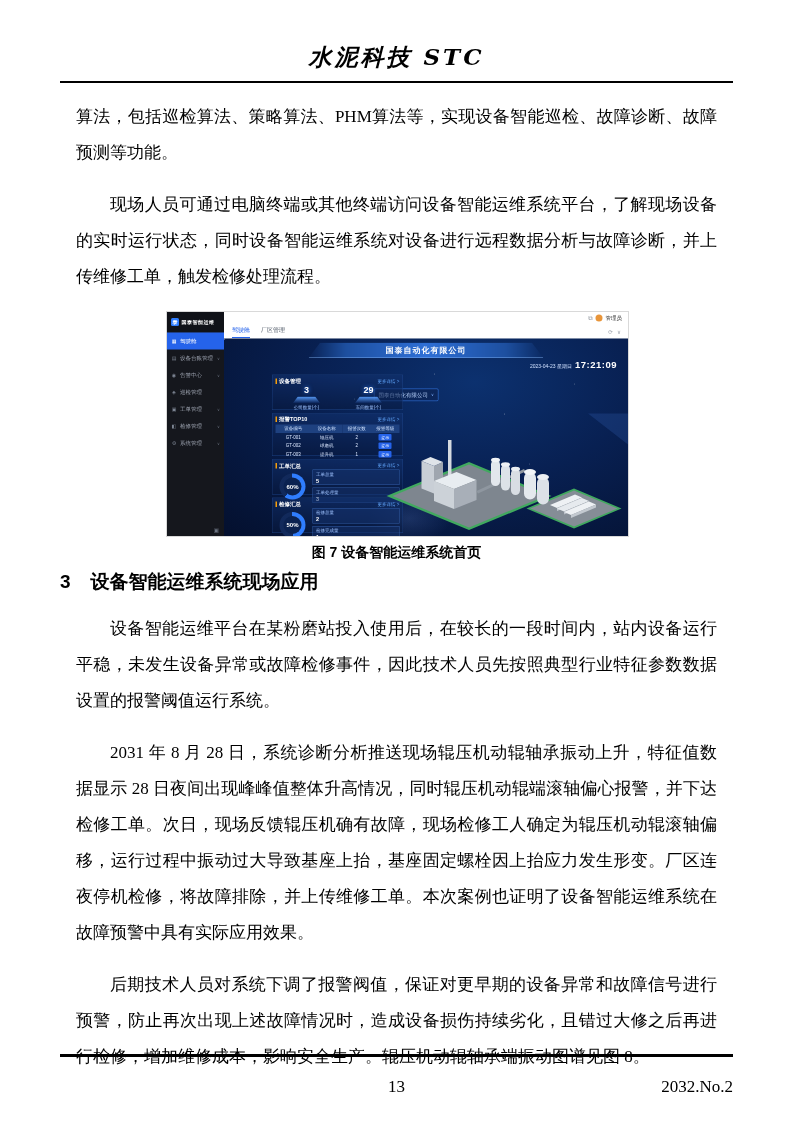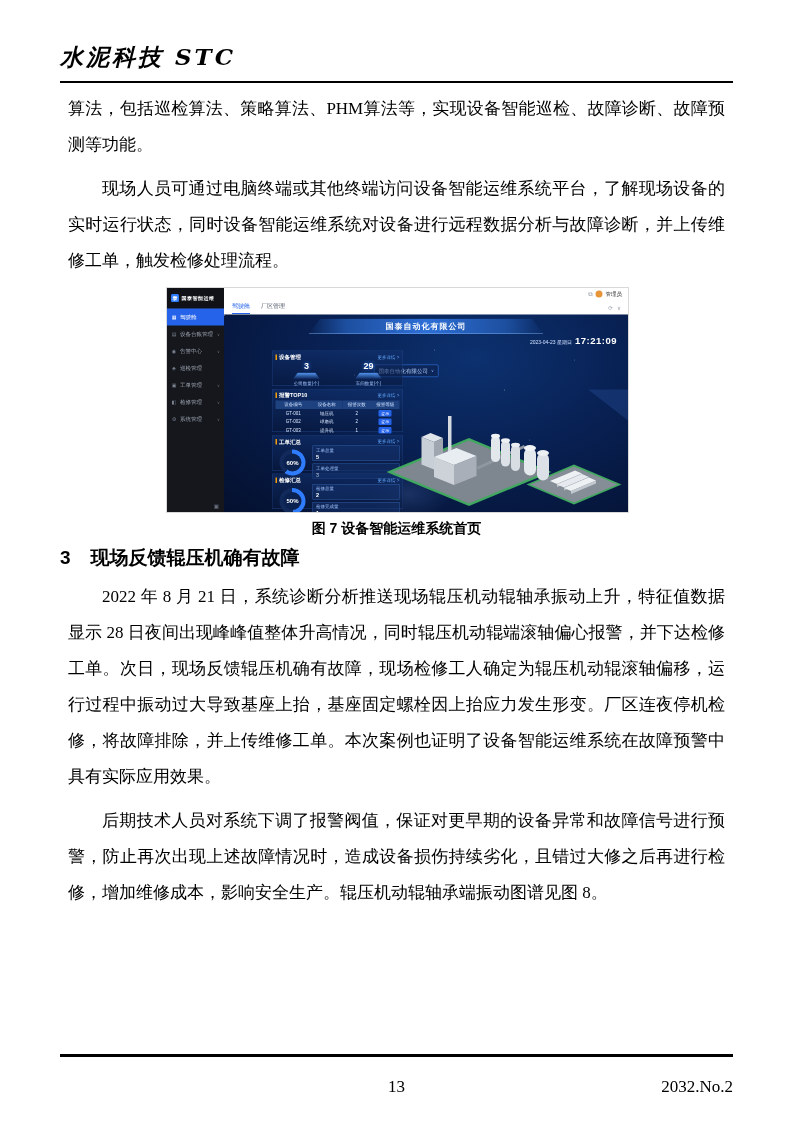--- a/index.html
+++ b/index.html
@@ -1,25 +1,25 @@
 <!DOCTYPE html>
 <html><head>
 <meta charset="utf-8">
 <style>
   html,body{margin:0;padding:0;background:#ffffff;}
   .page{position:relative;width:793px;height:1122px;background:#fff;overflow:hidden;
         font-family:"Liberation Serif","DejaVu Serif",serif;color:#000;}
   .content{position:absolute;left:60px;right:60px;top:0;}
 
   
-  .journal-title{margin-top:42px;font-family:"DejaVu Serif",serif;
+  .journal-title{margin-top:42px;text-align:center;font-family:"DejaVu Serif",serif;
                  font-style:italic;font-weight:bold;font-size:23px;letter-spacing:3px;}
   .head-rule{height:2px;background:#000;margin-top:8px;}
   .bodytext{margin-top:6px;font-size:17px;line-height:36px;text-align:justify;}
-  .bodytext p{margin:8px;text-indent:2em;}
+  .bodytext p{margin:16px;text-indent:2em;}
   .bodytext p.noindent{text-indent:0;}
 
   .figure-wrap{width:461px;margin:4px auto 0;}
   .fig-caption{text-align:center;font-family:"Liberation Sans","DejaVu Sans",sans-serif;
                font-weight:bold;font-size:14px;line-height:22px;margin-top:4px;}
   .section-h{display:flex;gap:20px;align-items:baseline;margin:6px 0 4px;
              font-family:"Liberation Sans","DejaVu Sans",sans-serif;font-weight:bold;font-size:19px;}
 
   .footer{position:absolute;left:60px;right:60px;top:1054px;}
   .footer-rule{height:2.5px;background:#000;}
@@ -344,25 +344,26 @@
               </svg>
             </div>
           </div>
         </div>
       </div>
       <div class="fig-caption">图 7 设备智能运维系统首页</div>
     </div>
 
     <div class="section-h">
       <span>3</span>
-      <span>现场反馈辊压机确有故障</span>
+      <span>设备智能运维系统现场应用</span>
     </div>
 
     <div class="bodytext" style="margin-top:2px">
-      <p>2022 年 8 月 21 日，系统诊断分析推送现场辊压机动辊轴承振动上升，特征值数据显示 28 日夜间出现峰峰值整体升高情况，同时辊压机动辊端滚轴偏心报警，并下达检修工单。次日，现场反馈辊压机确有故障，现场检修工人确定为辊压机动辊滚轴偏移，运行过程中振动过大导致基座上抬，基座固定螺栓因上抬应力发生形变。厂区连夜停机检修，将故障排除，并上传维修工单。本次案例也证明了设备智能运维系统在故障预警中具有实际应用效果。</p>
+      <p>设备智能运维平台在某粉磨站投入使用后，在较长的一段时间内，站内设备运行平稳，未发生设备异常或故障检修事件，因此技术人员先按照典型行业特征参数数据设置的报警阈值运行系统。</p>
+      <p>2031 年 8 月 28 日，系统诊断分析推送现场辊压机动辊轴承振动上升，特征值数据显示 28 日夜间出现峰峰值整体升高情况，同时辊压机动辊端滚轴偏心报警，并下达检修工单。次日，现场反馈辊压机确有故障，现场检修工人确定为辊压机动辊滚轴偏移，运行过程中振动过大导致基座上抬，基座固定螺栓因上抬应力发生形变。厂区连夜停机检修，将故障排除，并上传维修工单。本次案例也证明了设备智能运维系统在故障预警中具有实际应用效果。</p>
       <p>后期技术人员对系统下调了报警阀值，保证对更早期的设备异常和故障信号进行预警，防止再次出现上述故障情况时，造成设备损伤持续劣化，且错过大修之后再进行检修，增加维修成本，影响安全生产。辊压机动辊轴承端振动图谱见图 8。</p>
     </div>
   </div>
 
   <div class="footer">
     <div class="footer-rule"></div>
     <div class="footer-row">
       <div class="page-num">13</div>
       <div class="issue">2032.No.2</div>
     </div>

